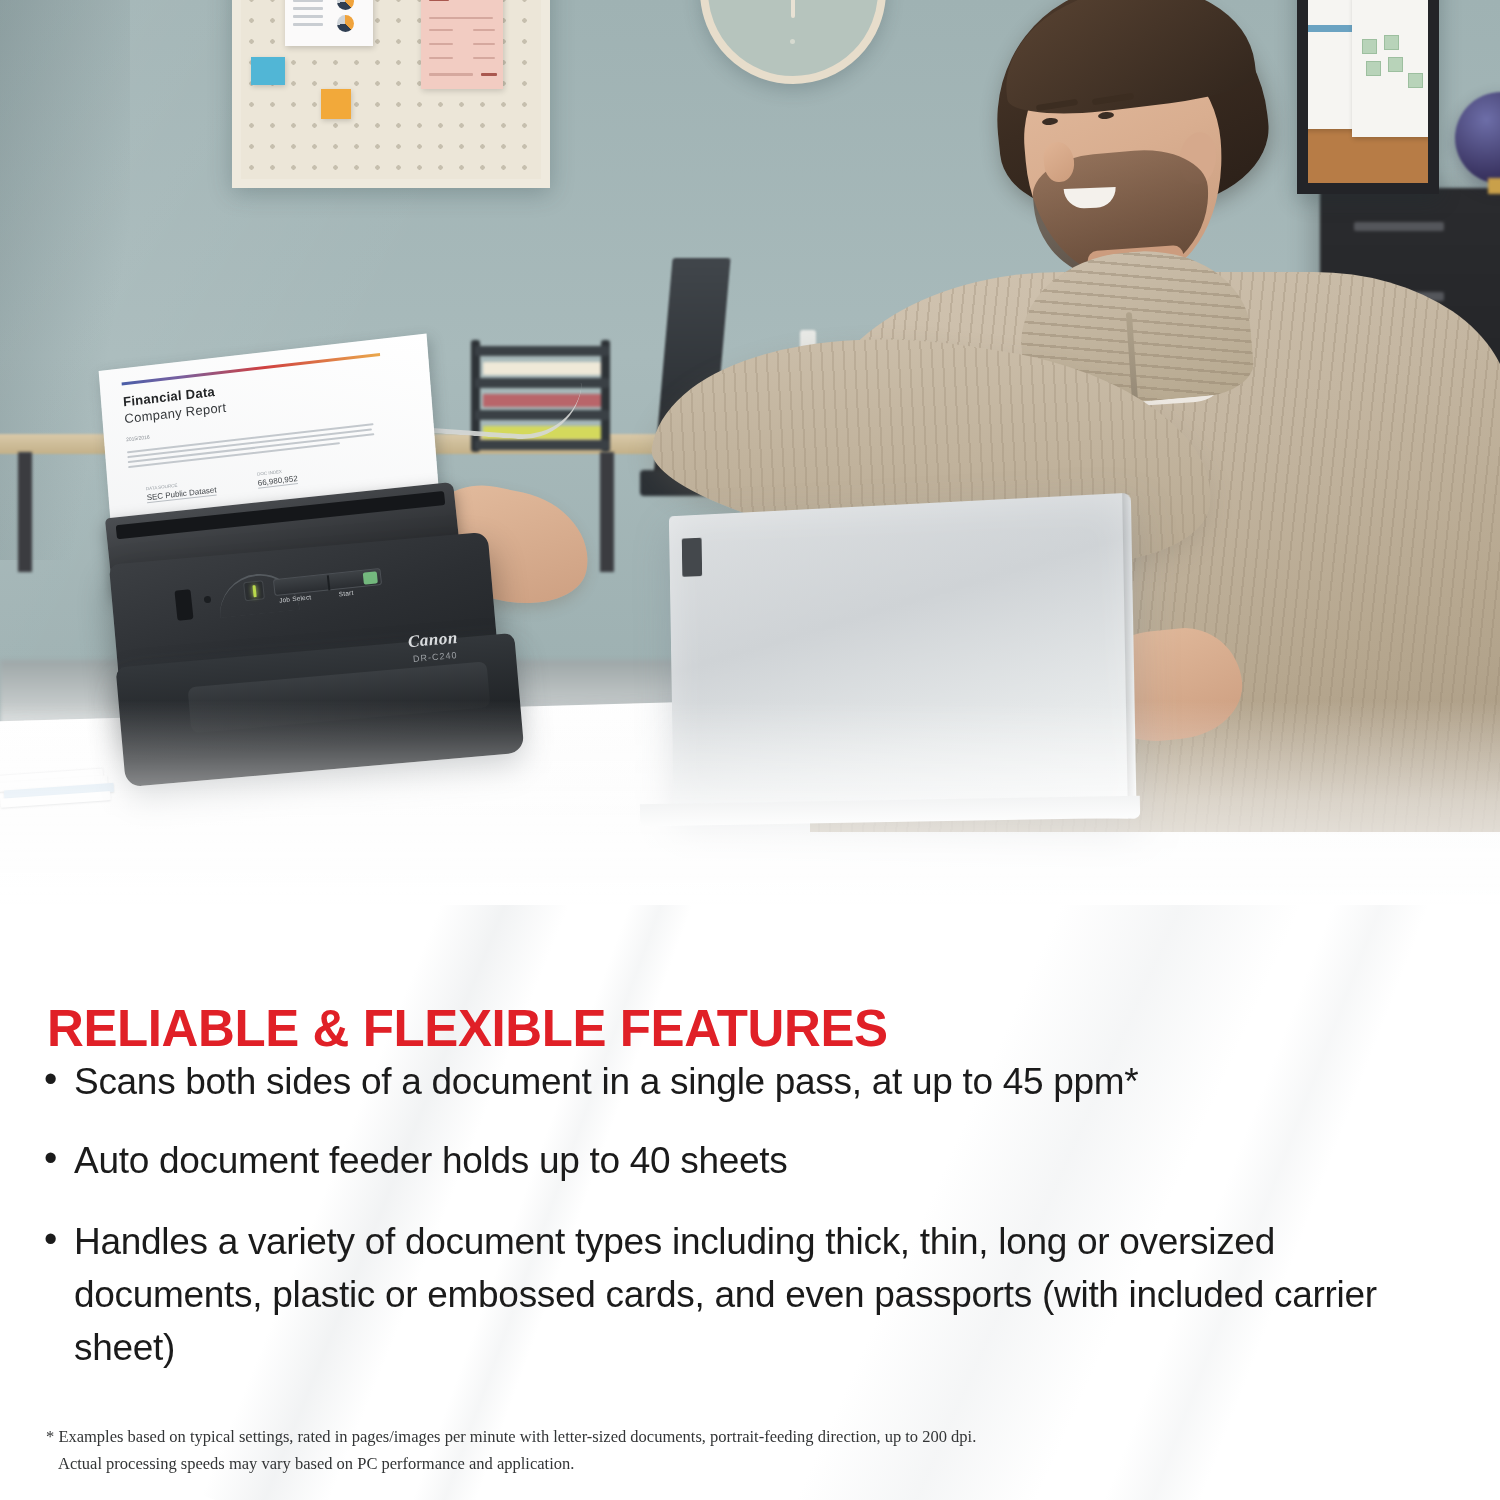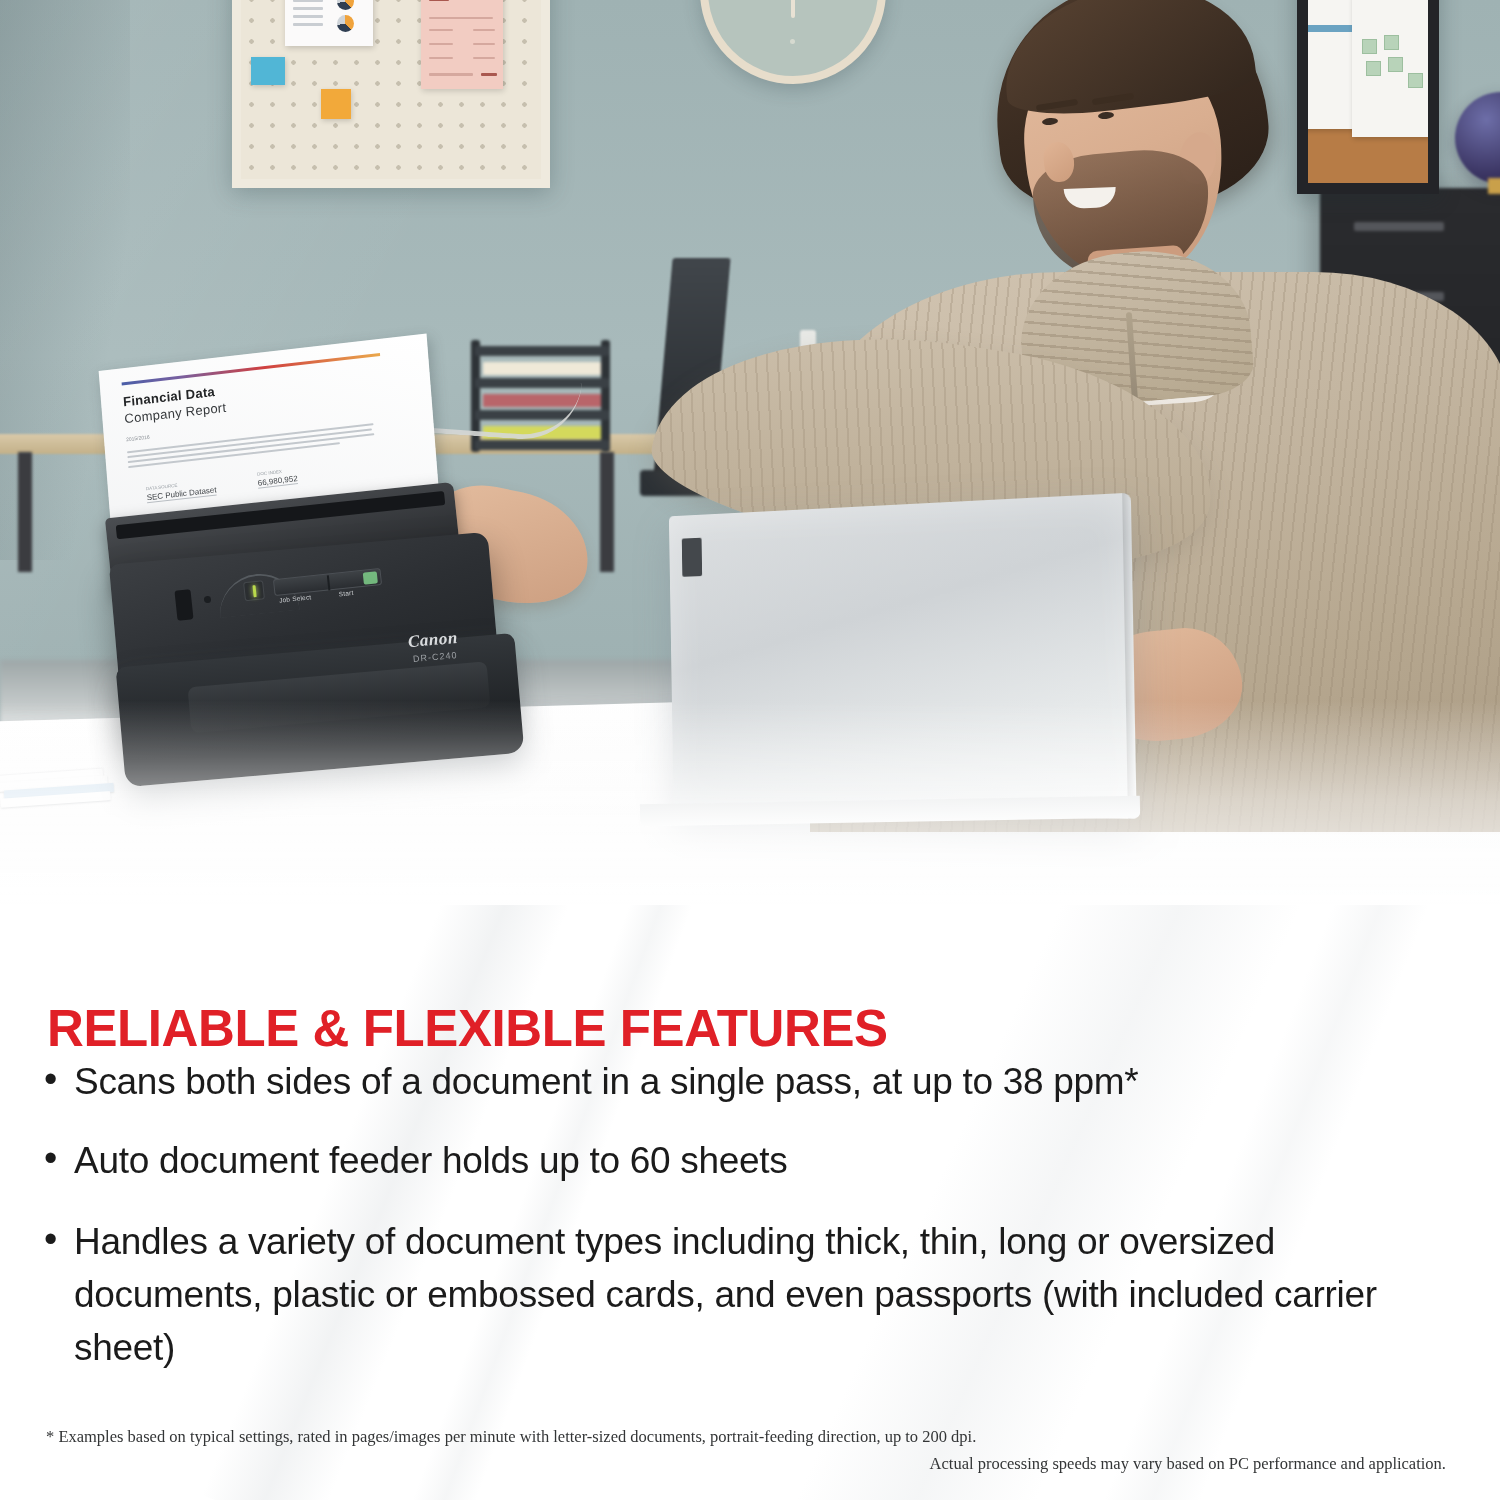--- a/index.html
+++ b/index.html
@@ -375,21 +375,21 @@
     font-family:"Liberation Sans", sans-serif; font-weight:400;
   }
   .bullet.b2 { margin-bottom:28px; }
 
   .footnote {
     position:absolute; left:46px; top:518px; width:1400px;
     font-size:16.5px; line-height:27px; color:#333536;
     font-family:Liberation Serif, serif;
   }
   .footnote .fn-line { display:block; }
-  .footnote .fn-line.second { padding-left:12px;text-align:right; }
+  .footnote .fn-line.second { padding-left:12px; }
 </style>
 </head>
 <body>
 
 <div id="page">
 
   <div class="photo">
 
     <div class="wall"></div>
     <div class="wall-shadow-l"></div>
@@ -651,25 +651,25 @@
       <div class="streak s-b"></div>
       <div class="streak s-c"></div>
       <div class="streak s-d"></div>
     </div>
 
     <div class="headline">RELIABLE &amp; FLEXIBLE FEATURES</div>
 
     <div class="bullets">
       <div class="bullet b1">
         <span class="dot">•</span>
-        <span class="btxt">Scans both sides of a document in a single pass, at up to 38 ppm*</span>
+        <span class="btxt">Scans both sides of a document in a single pass, at up to 45 ppm*</span>
       </div>
       <div class="bullet b2">
         <span class="dot">•</span>
-        <span class="btxt">Auto document feeder holds up to 60 sheets</span>
+        <span class="btxt">Auto document feeder holds up to 40 sheets</span>
       </div>
       <div class="bullet b3">
         <span class="dot">•</span>
         <span class="btxt">Handles a variety of document types including thick, thin, long or oversized documents, plastic or embossed cards, and even passports (with included carrier sheet)</span>
       </div>
     </div>
 
     <div class="footnote">
       <span class="fn-line">* Examples based on typical settings, rated in pages/images per minute with letter-sized documents, portrait-feeding direction, up to 200 dpi.</span>
       <span class="fn-line second">Actual processing speeds may vary based on PC performance and application.</span>

